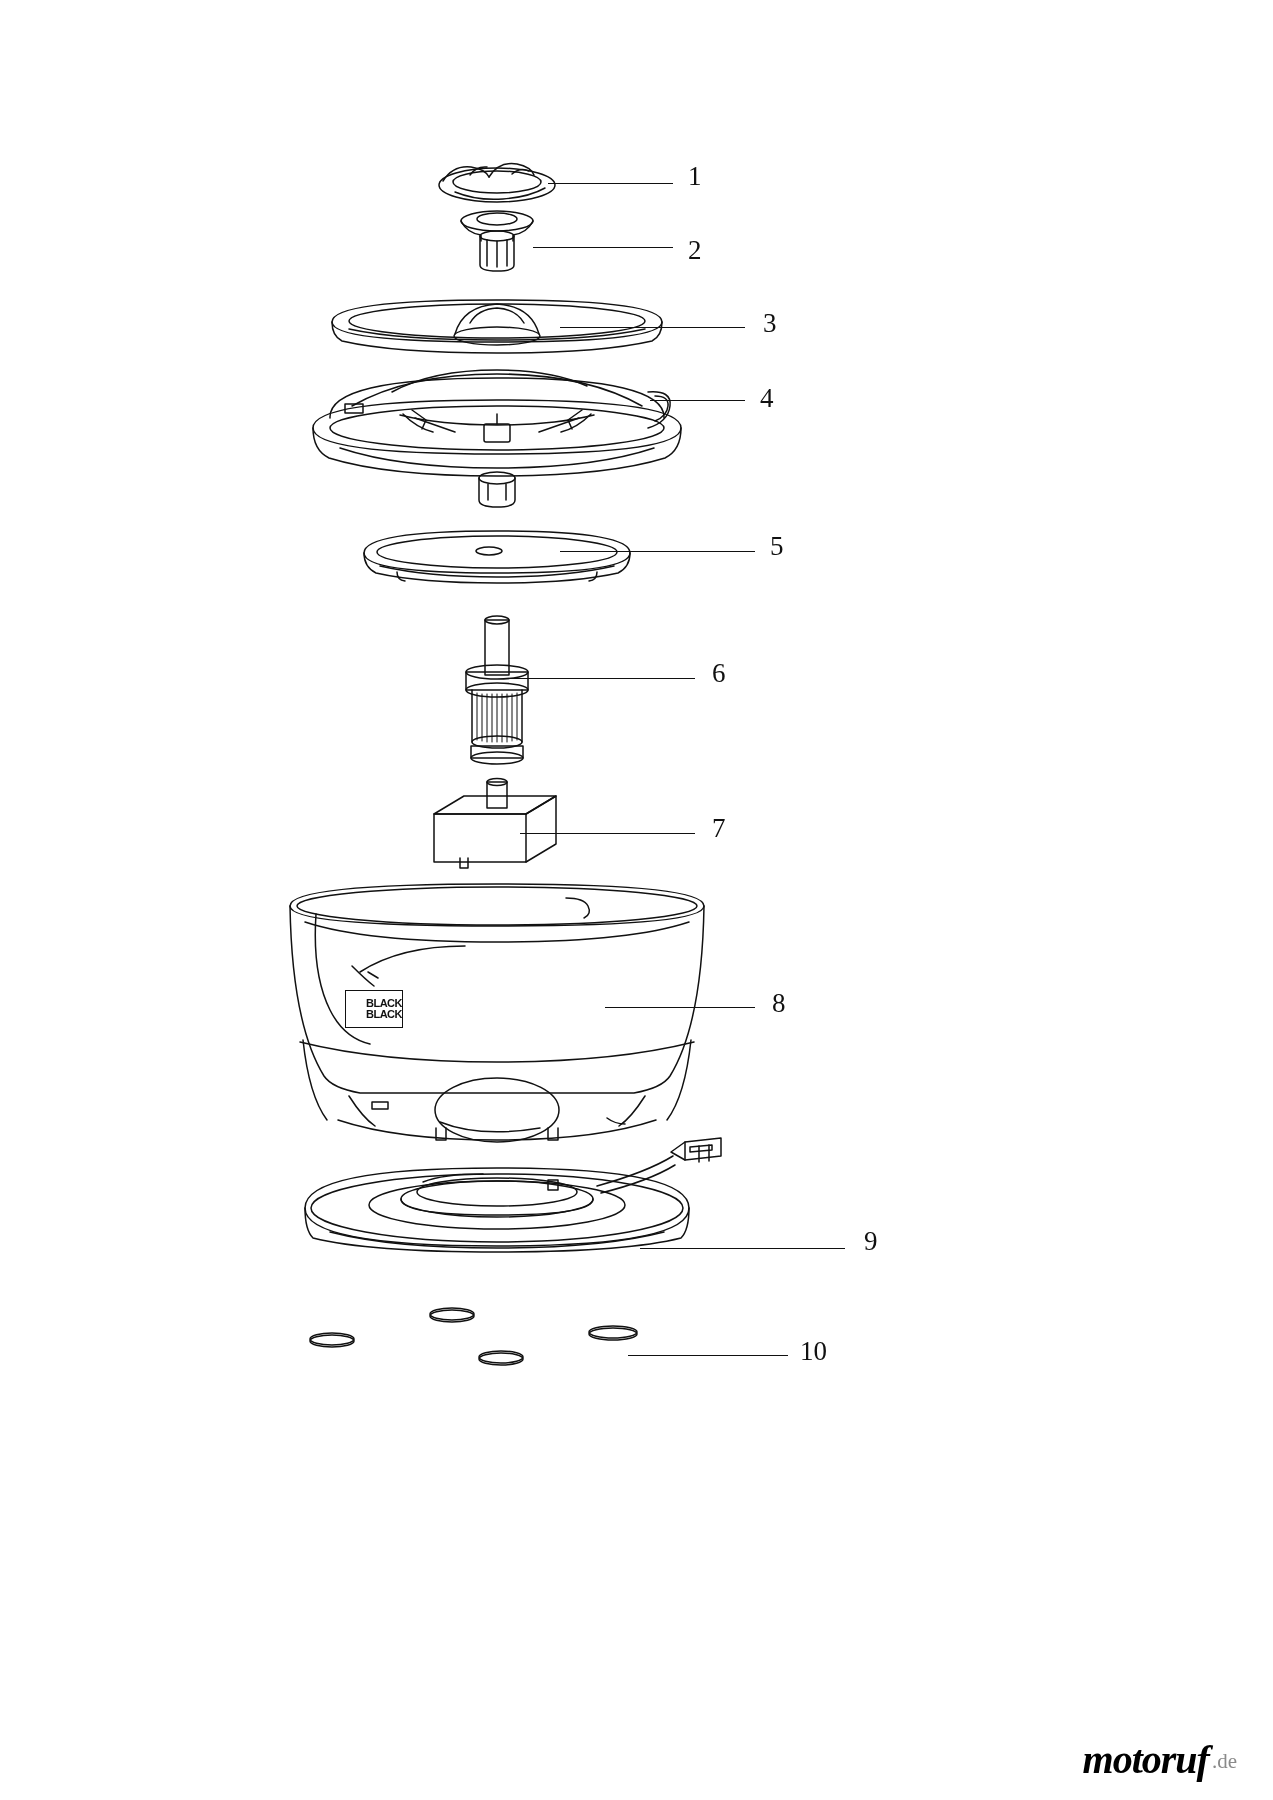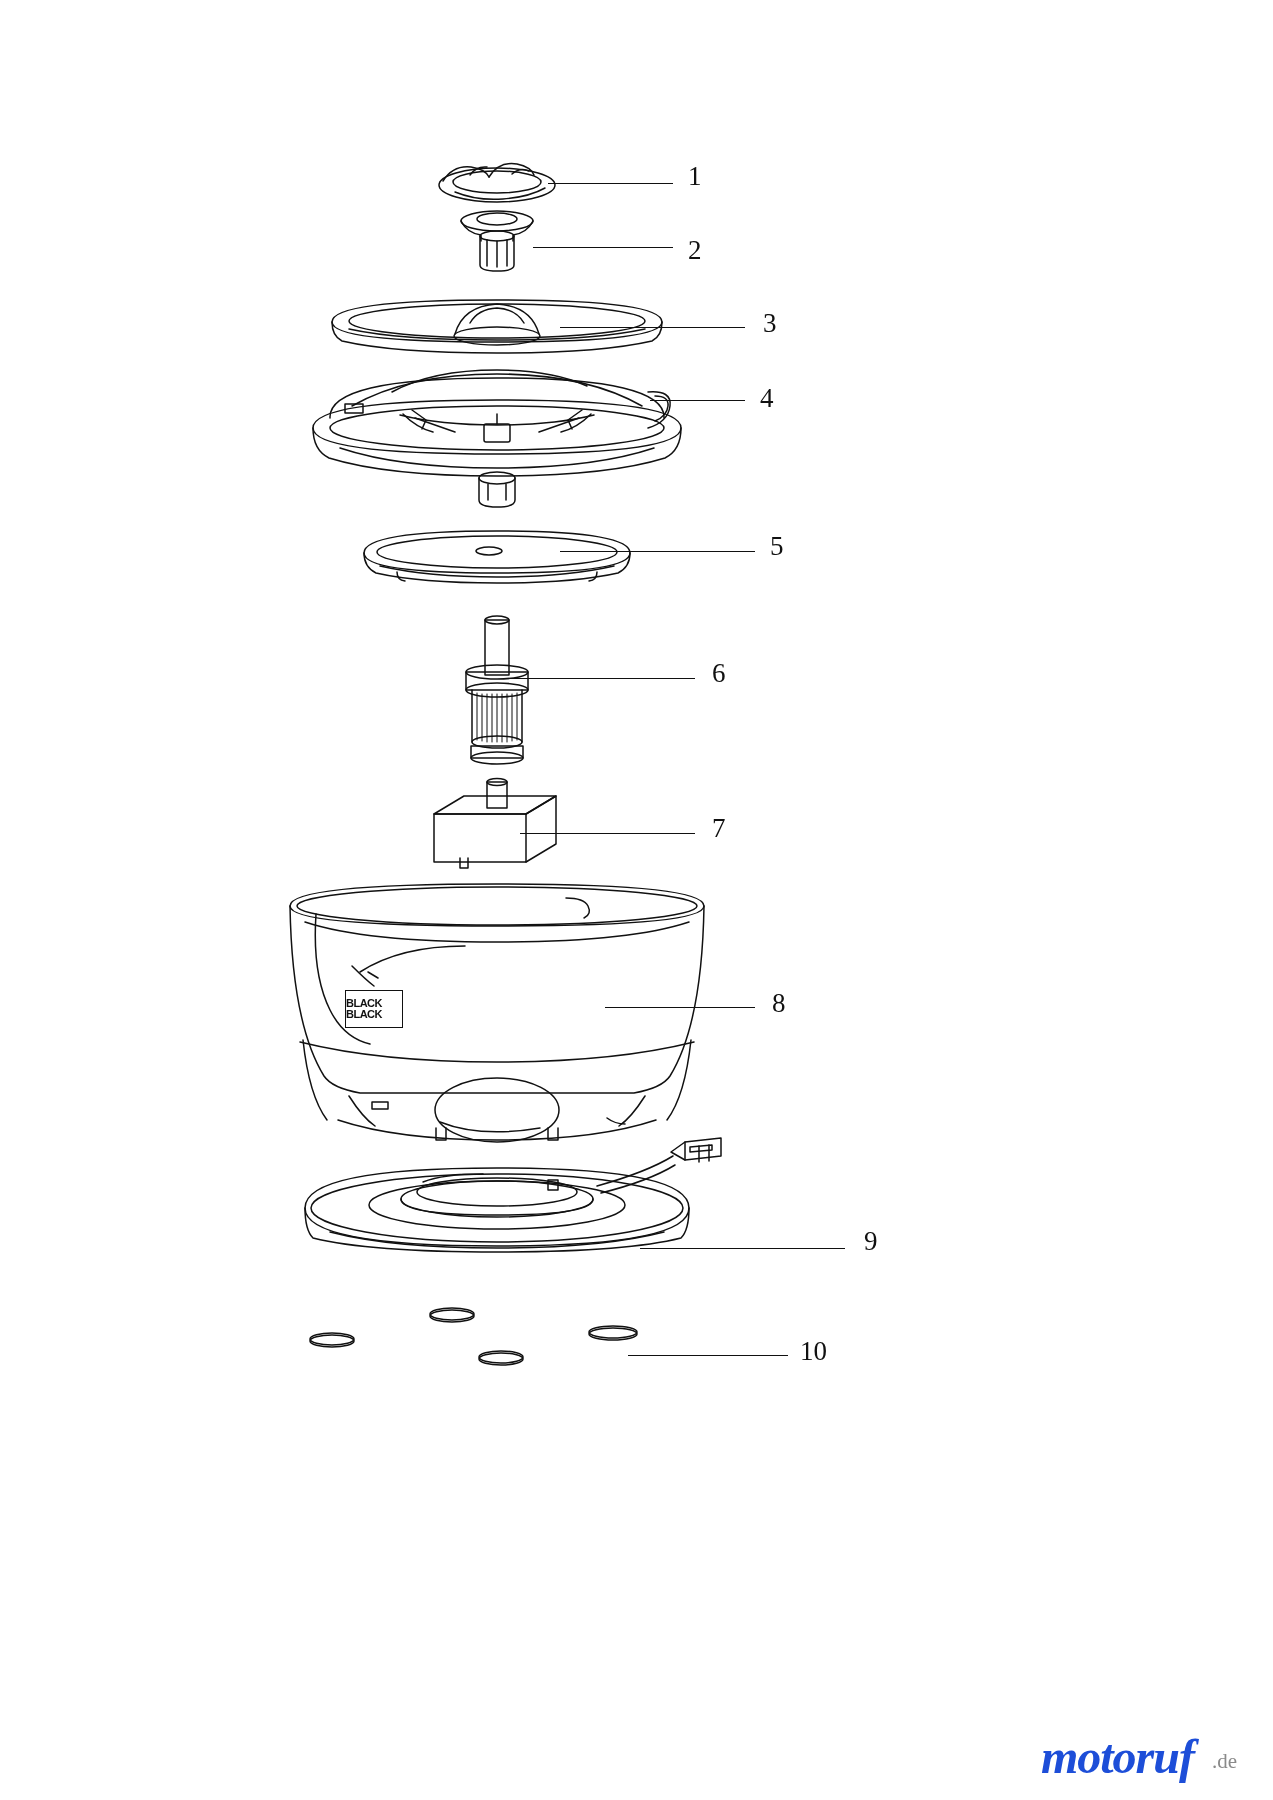--- a/index.html
+++ b/index.html
@@ -2,23 +2,23 @@
 <html><head>
 <meta charset="utf-8">
 <style>
   html,body{margin:0;padding:0;background:#ffffff;}
   body{width:1273px;height:1800px;position:relative;font-family:"Liberation Serif",serif;color:#111;overflow:hidden;}
   #sheet{position:absolute;left:0;top:0;width:1273px;height:1800px;}
   .callout-num{position:absolute;font-family:"Liberation Serif",serif;font-size:27px;color:#111;line-height:1;}
   .leader{position:absolute;height:0;border-top:1.4px solid #111;}
   svg.art{position:absolute;left:0;top:0;width:1273px;height:1800px;}
   .wm{position:absolute;right:36px;bottom:22px;display:flex;align-items:flex-end;font-family:"Liberation Serif",serif;}
-  .wm .m{font-size:48px;font-style:italic;font-weight:700;color:#1d4ed8;letter-spacing:-1px;line-height:.9;}
-  .wm .de{font-size:21px;color:#8a8a8a;margin-left:18px;margin-bottom:4px;}
-  .bd-logo{position:absolute;border:1.6px solid #111;background:#fff;display:flex;flex-direction:column;justify-content:center;align-items:flex-start;}
+  .wm .m{font-size:40px;font-style:italic;font-weight:700;color:#000000;letter-spacing:-1px;line-height:.9;}
+  .wm .de{font-size:21px;color:#8a8a8a;margin-left:3px;margin-bottom:4px;}
+  .bd-logo{position:absolute;border:1.6px solid #111;background:#fff;display:flex;flex-direction:column;justify-content:center;align-items:flex-end;}
   .bd-logo div{font-family:"Liberation Sans",sans-serif;font-weight:700;letter-spacing:-.5px;line-height:1;}
 </style>
 </head>
 <body>
 
 <div id="sheet">
 
   <svg class="art" viewBox="0 0 1273 1800" xmlns="http://www.w3.org/2000/svg">
     <g fill="none" stroke="#111" stroke-width="1.5" stroke-linejoin="round" stroke-linecap="round">
 

